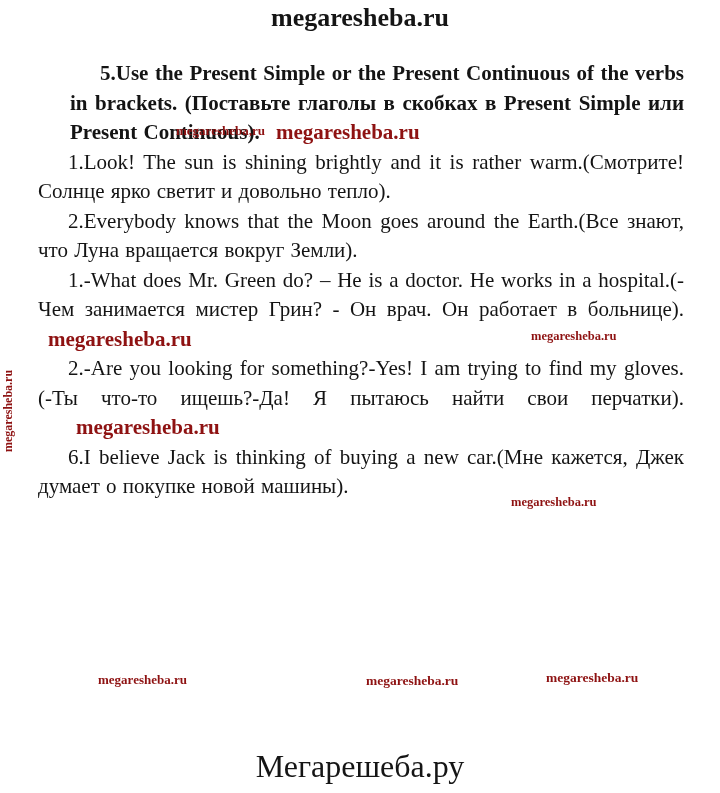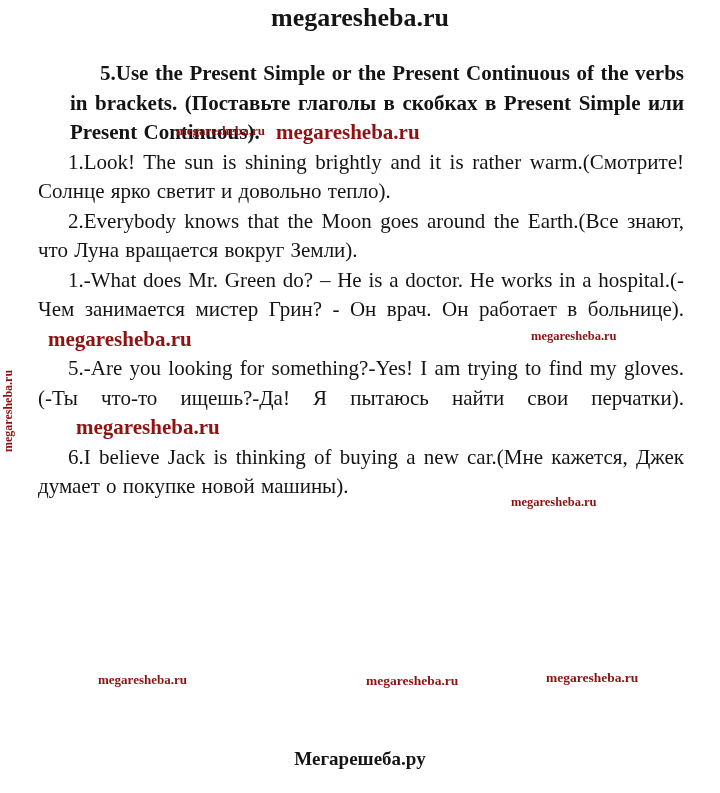--- a/index.html
+++ b/index.html
@@ -65,22 +65,22 @@
     transform: rotate(-90deg);
     transform-origin: left top;
     font-size: 12px;
   }
   .bottom-title {
     position: absolute;
     left: 0;
     right: 0;
     top: 748px;
     text-align: center;
-    font-weight: bold;
-    font-size: 19px;
+    font-weight: normal;
+    font-size: 32px;
     color: #151515;
   }
 </style>
 </head>
 <body>
 
 <div class="page">
 
   <div class="top-title">megaresheba.ru</div>
 
@@ -99,21 +99,21 @@
       <span>2.Everybody knows that the Moon goes around the Earth.(Все знают, что Луна вращается вокруг Земли).</span>
     </p>
 
     <p class="para">
       <span>1.-What does Mr. Green do? – He is a doctor. He works in a hospital.(-Чем занимается мистер Грин? - Он врач. Он работает в больнице).</span>
       <span class="wm-inline">megaresheba.ru</span>
     </p>
 
 
     <p class="para">
-      <span>5.-Are you looking for something?-Yes! I am trying to find my gloves. (-Ты что-то ищешь?-Да! Я пытаюсь найти свои перчатки).</span>
+      <span>2.-Are you looking for something?-Yes! I am trying to find my gloves. (-Ты что-то ищешь?-Да! Я пытаюсь найти свои перчатки).</span>
       <span class="wm-inline gap">megaresheba.ru</span>
     </p>
 
     <p class="para">
       <span>6.I believe Jack is thinking of buying a new car.(Мне кажется, Джек думает о покупке новой машины).</span>
     </p>
 
 
   </div>
 

